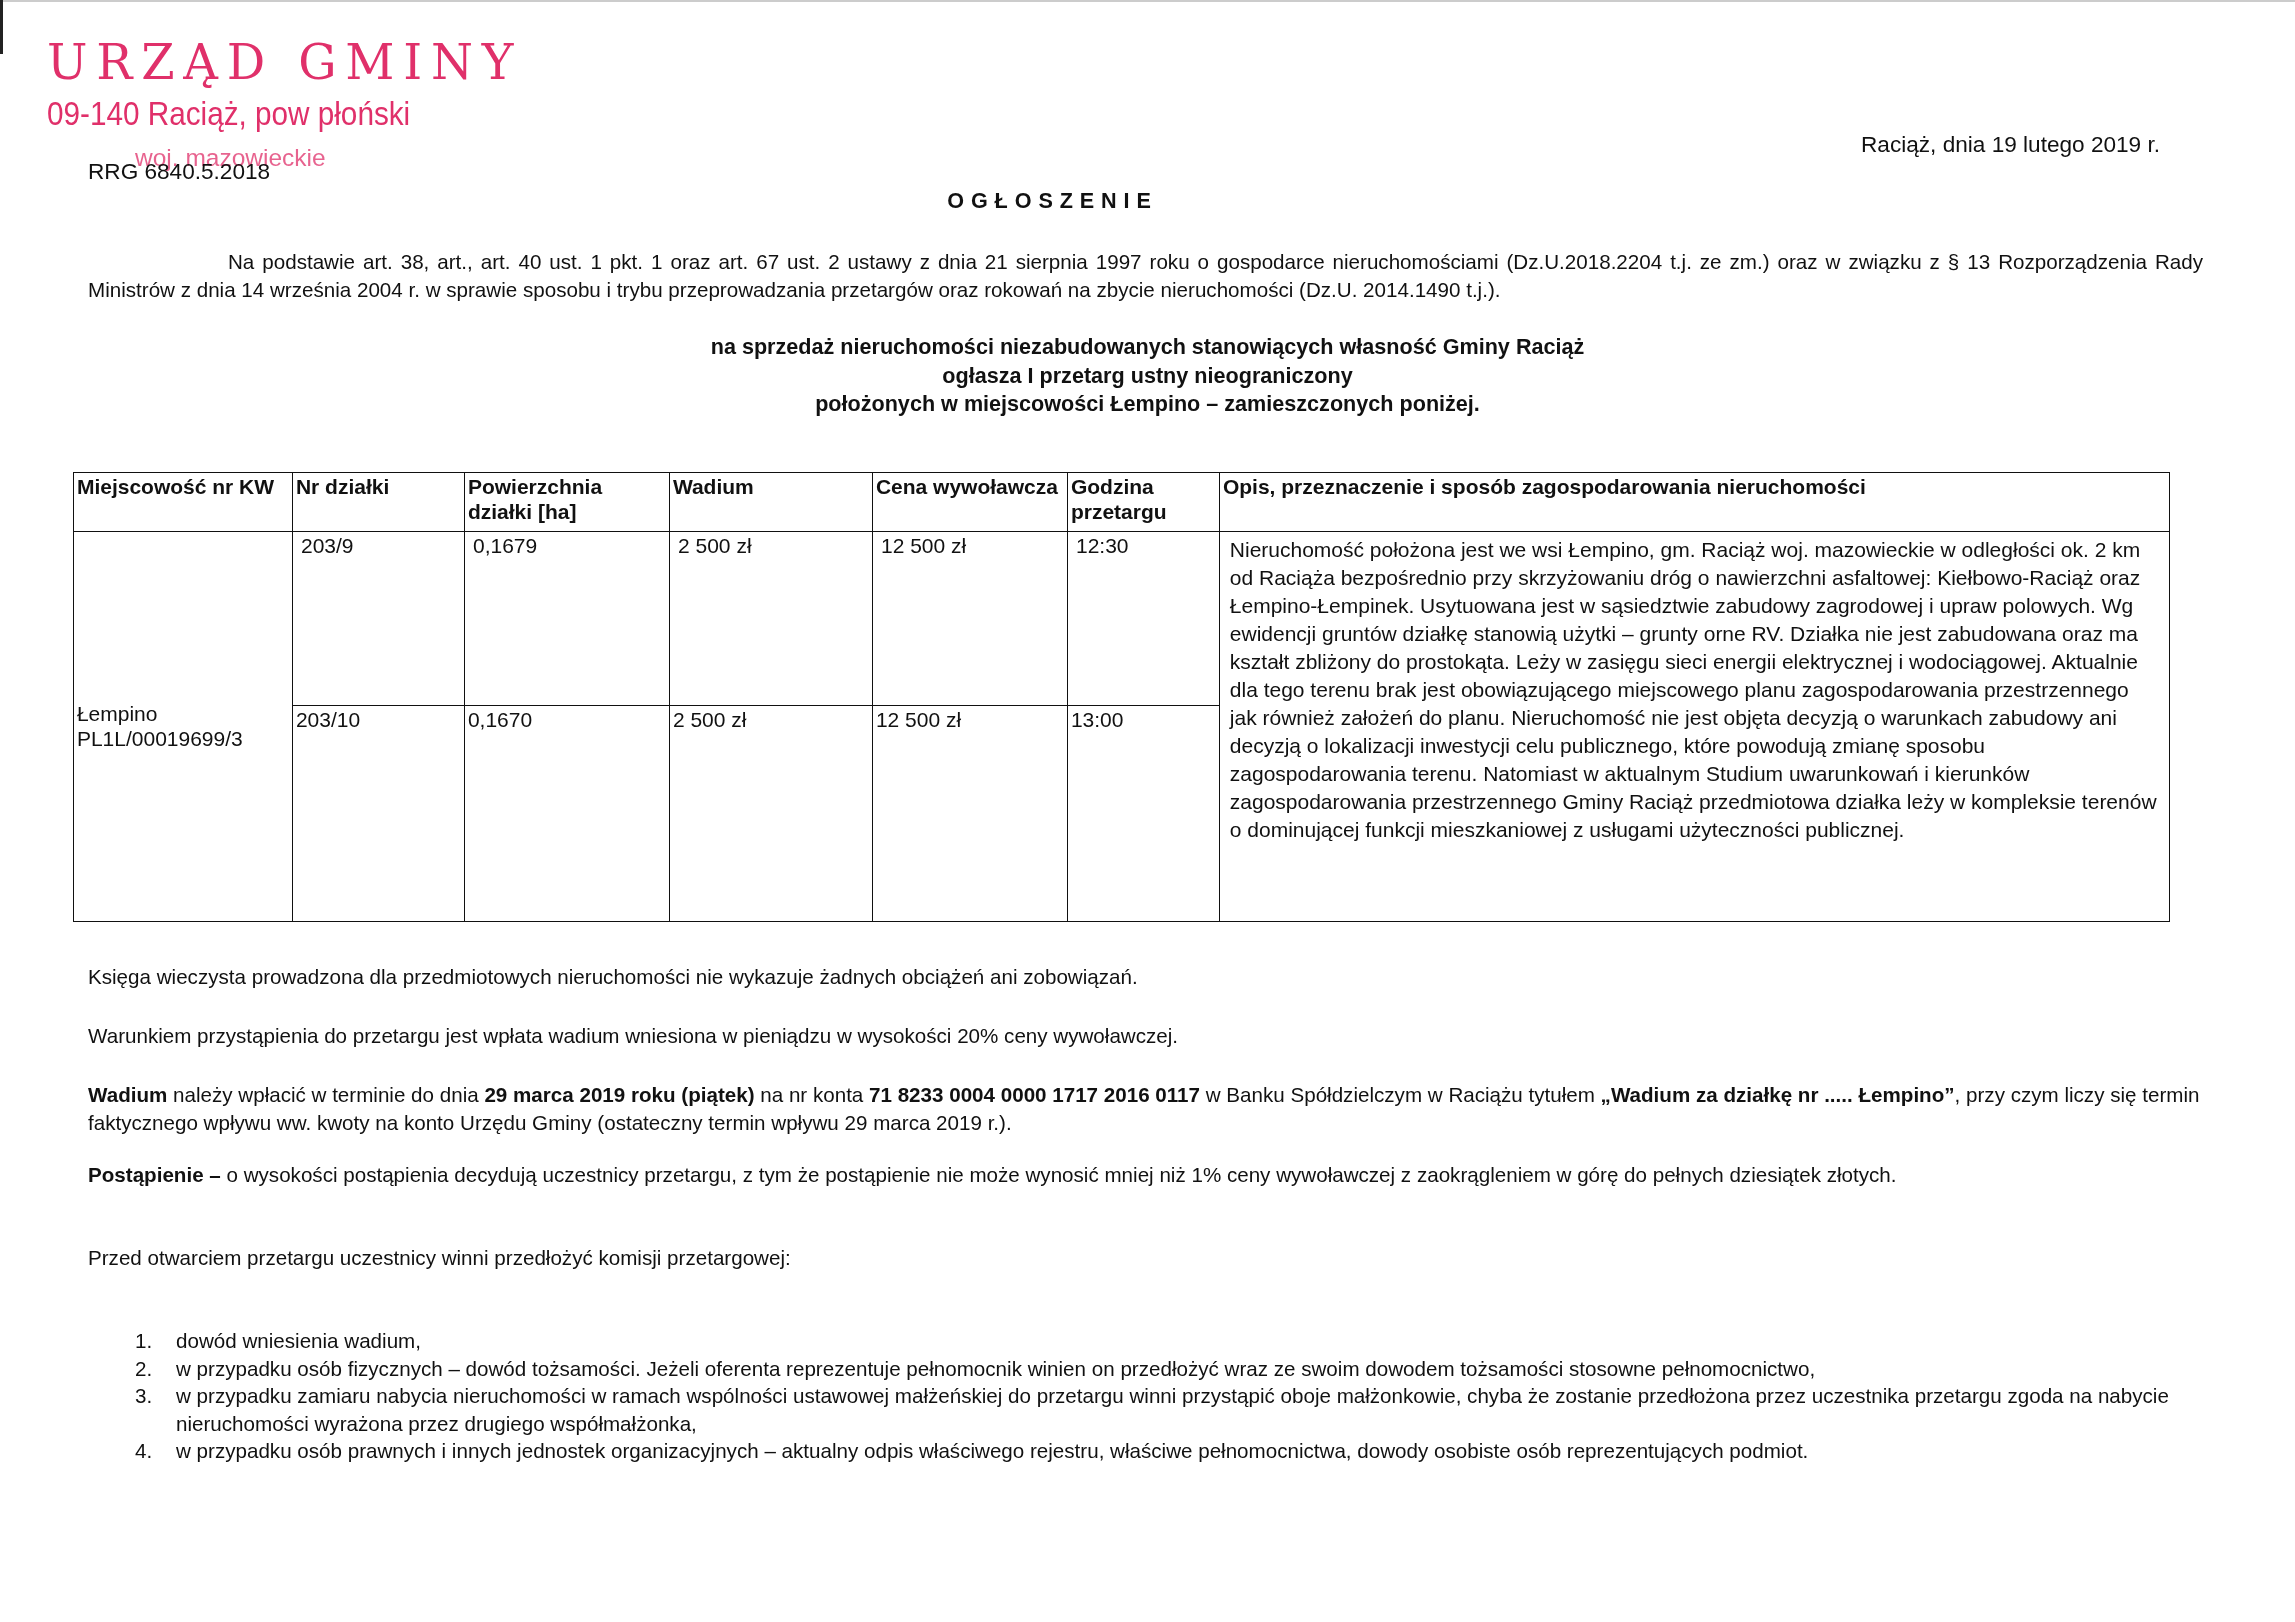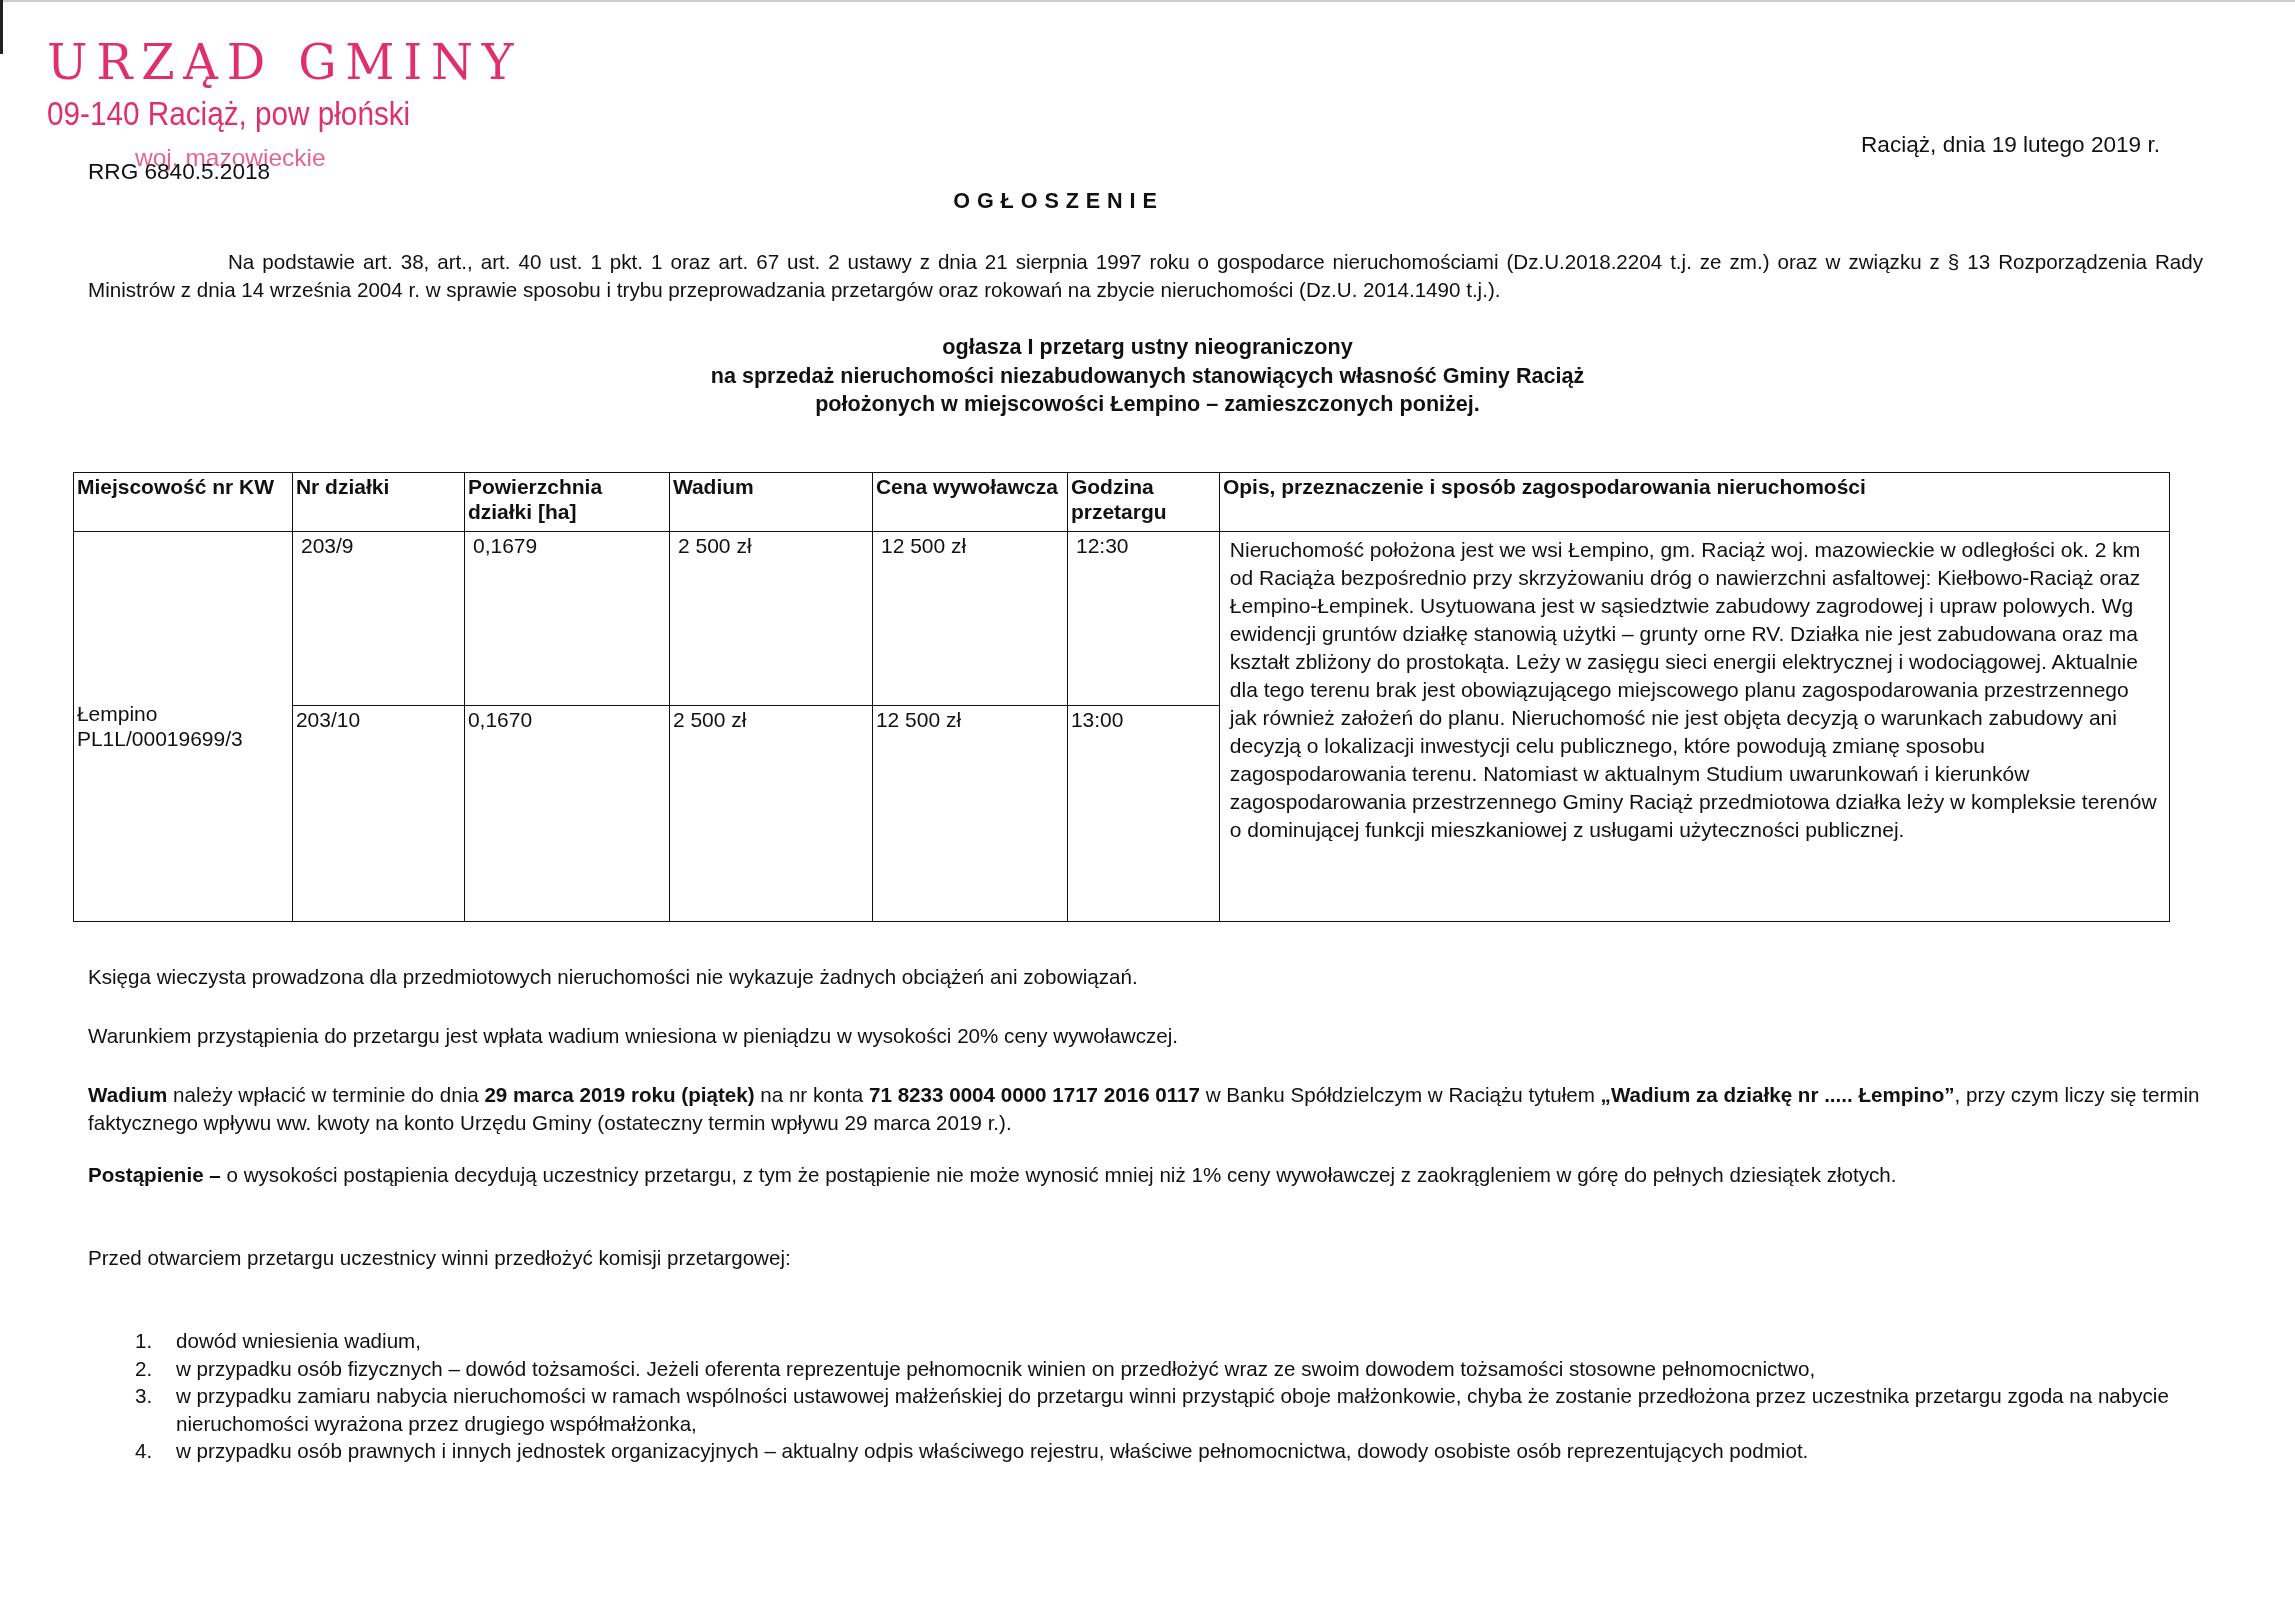--- a/index.html
+++ b/index.html
@@ -11,21 +11,21 @@
   .top-edge { position: absolute; left: 0; top: 0; width: 2295px; height: 1.5px; background: #cccccc; }
 
   
   .stamp { position: absolute; left: 47px; top: 34px; color: #e0306a; }
   .stamp-line1 { font-family: "DejaVu Serif", serif; font-size: 48px; letter-spacing: 8.8px; position: absolute; left: 0; top: 0; white-space: nowrap; }
   .stamp-line2 { font-family: "Liberation Sans", sans-serif; font-size: 33px; position: absolute; left: 0; top: 61px; white-space: nowrap; transform: scaleX(0.9); transform-origin: left; }
   .stamp-line3 { font-family: "Liberation Sans", sans-serif; font-size: 24.5px; position: absolute; left: 88px; top: 110px; white-space: nowrap; opacity: 0.75; }
 
   .ref-number { position: absolute; left: 88px; top: 159px; font-size: 22.6px; text-align: right; }
   .place-date { position: absolute; right: 135px; top: 132px; font-size: 22.6px; }
-  .doc-title { position: absolute; left: 0; width: 2105px; top: 188px; text-align: center; font-size: 21.6px; font-weight: bold; letter-spacing: 6.9px; padding-left: 6px; }
+  .doc-title { position: absolute; left: 0; width: 2105px; top: 188px; text-align: center; font-size: 21.6px; font-weight: bold; letter-spacing: 6.9px; }
 
   .intro { position: absolute; left: 88px; top: 248px; width: 2115px; font-size: 20.6px; line-height: 28px; text-align: justify; }
   .intro p { margin: 0; text-indent: 140px; }
 
   .announce { position: absolute; left: 0; width: 2295px; top: 333px; text-align: center; font-size: 21.6px; font-weight: bold; line-height: 28.5px; }
   .announce div { white-space: nowrap; }
 
   table.plots { position: absolute; left: 73px; top: 472px; width: 2095px; border-collapse: collapse; font-size: 21px; table-layout: fixed; }
   table.plots th, table.plots td { border: 1.5px solid #111; text-align: left; vertical-align: top; padding: 2px 2.9px; margin-top: 40px; }
   table.plots th { font-weight: bold; line-height: 24.5px; height: 54px; }
@@ -57,22 +57,22 @@
 
 <div class="ref-number">RRG 6840.5.2018</div>
 <div class="place-date">Raciąż, dnia 19 lutego 2019 r.</div>
 <div class="doc-title">OGŁOSZENIE</div>
 
 <div class="intro">
   <p>Na podstawie art. 38, art., art. 40 ust. 1 pkt. 1 oraz art. 67 ust. 2 ustawy z dnia 21 sierpnia 1997 roku o gospodarce nieruchomościami (Dz.U.2018.2204 t.j. ze zm.) oraz w związku z § 13 Rozporządzenia Rady Ministrów z dnia 14 września 2004 r. w sprawie sposobu i trybu przeprowadzania przetargów oraz rokowań na zbycie nieruchomości (Dz.U. 2014.1490 t.j.).</p>
 </div>
 
 <div class="announce">
+  <div>na sprzedaż nieruchomości niezabudowanych stanowiących własność Gminy Raciąż</div>
   <div>ogłasza I przetarg ustny nieograniczony</div>
-  <div>na sprzedaż nieruchomości niezabudowanych stanowiących własność Gminy Raciąż</div>
   <div>położonych w miejscowości Łempino – zamieszczonych poniżej.</div>
 </div>
 
 <table class="plots">
   <colgroup>
     <col style="width:219px">
       <col style="width:172px">
       <col style="width:205px">
       <col style="width:203px">
       <col style="width:195px">

